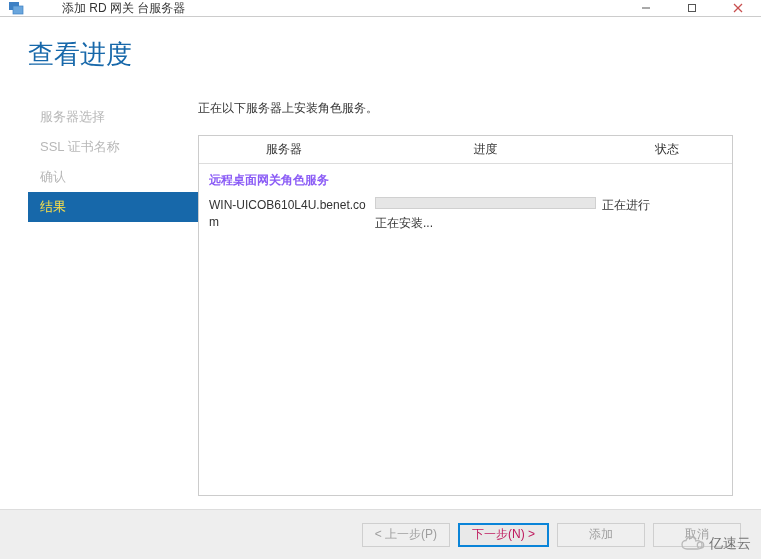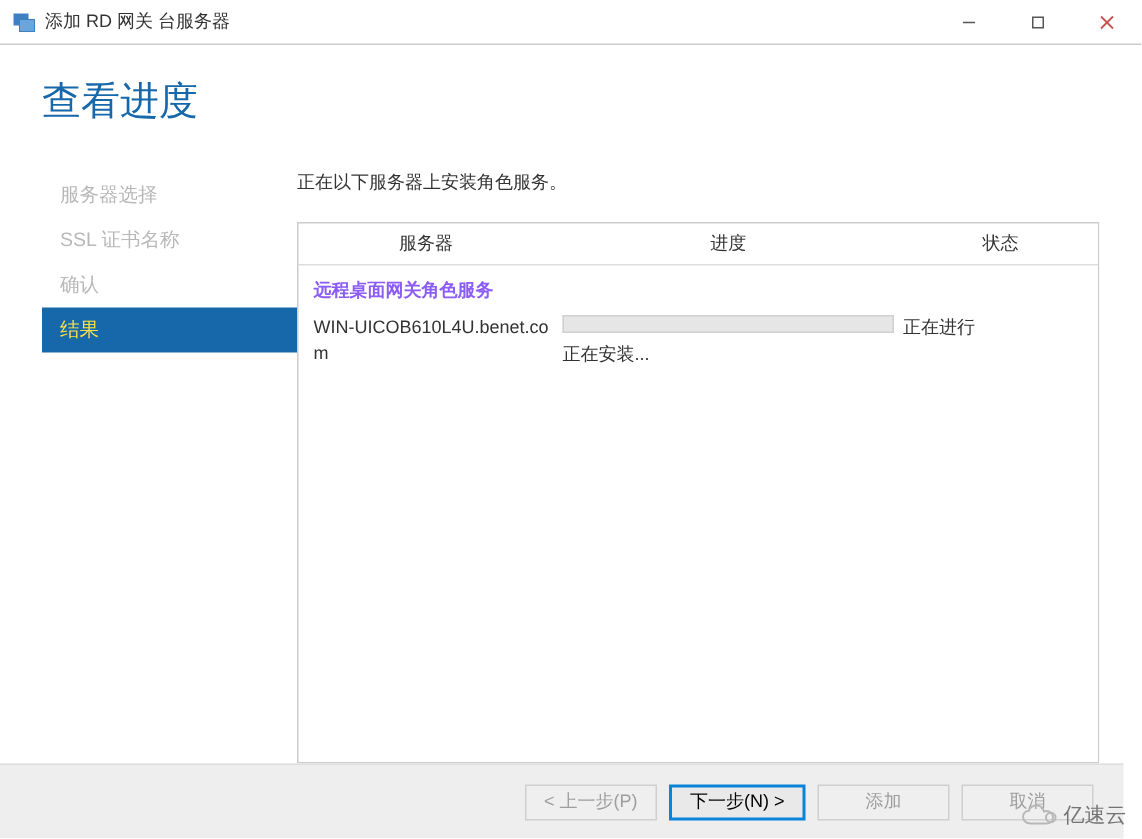--- a/index.html
+++ b/index.html
@@ -9,27 +9,28 @@
       font-family: "Microsoft YaHei", "Segoe UI", sans-serif;
     }
     body {
       width: 761px;
       height: 559px;
       background: #fff;
       position: relative;
       overflow: hidden;
     }
     .titlebar {
-      height: 30px;
+      height: 17px;
       display: flex;
       align-items: center;
       padding: 0 0 0 8px;
       border-bottom: 1px solid #ccc;
       font-size: 12px;
       color: #333;
+      gap: 32px;
     }
     .titlebar .app-icon {
       width: 16px;
       height: 16px;
       margin-right: 6px;
       display: flex;
       align-items: center;
       justify-content: center;
     }
     .titlebar .title-text {
@@ -139,38 +140,38 @@
     .progress-text {
       margin-top: 6px;
       font-size: 12px;
     }
     .row .stat {
       width: 120px;
     }
     .bottom-bar {
       position: absolute;
       left: 0;
-      right: 12px;
+      right: 0;
       bottom: 0;
       height: 50px;
       background: #eeeeee;
       border-top: 1px solid #ddd;
       display: flex;
       align-items: center;
       justify-content: flex-end;
       padding: 0 20px;
       gap: 8px;
     }
     .btn {
       min-width: 88px;
       height: 24px;
       border: 1px solid #adadad;
       background: #e9e9e9;
       font-size: 12px;
-      color: #000000;
+      color: #be185d;
       display: inline-flex;
       align-items: center;
       justify-content: center;
       padding: 0 12px;
     }
     .btn.primary {
       border: 2px solid #0a84d8;
     }
     .btn.disabled {
       color: #9e9e9e;

